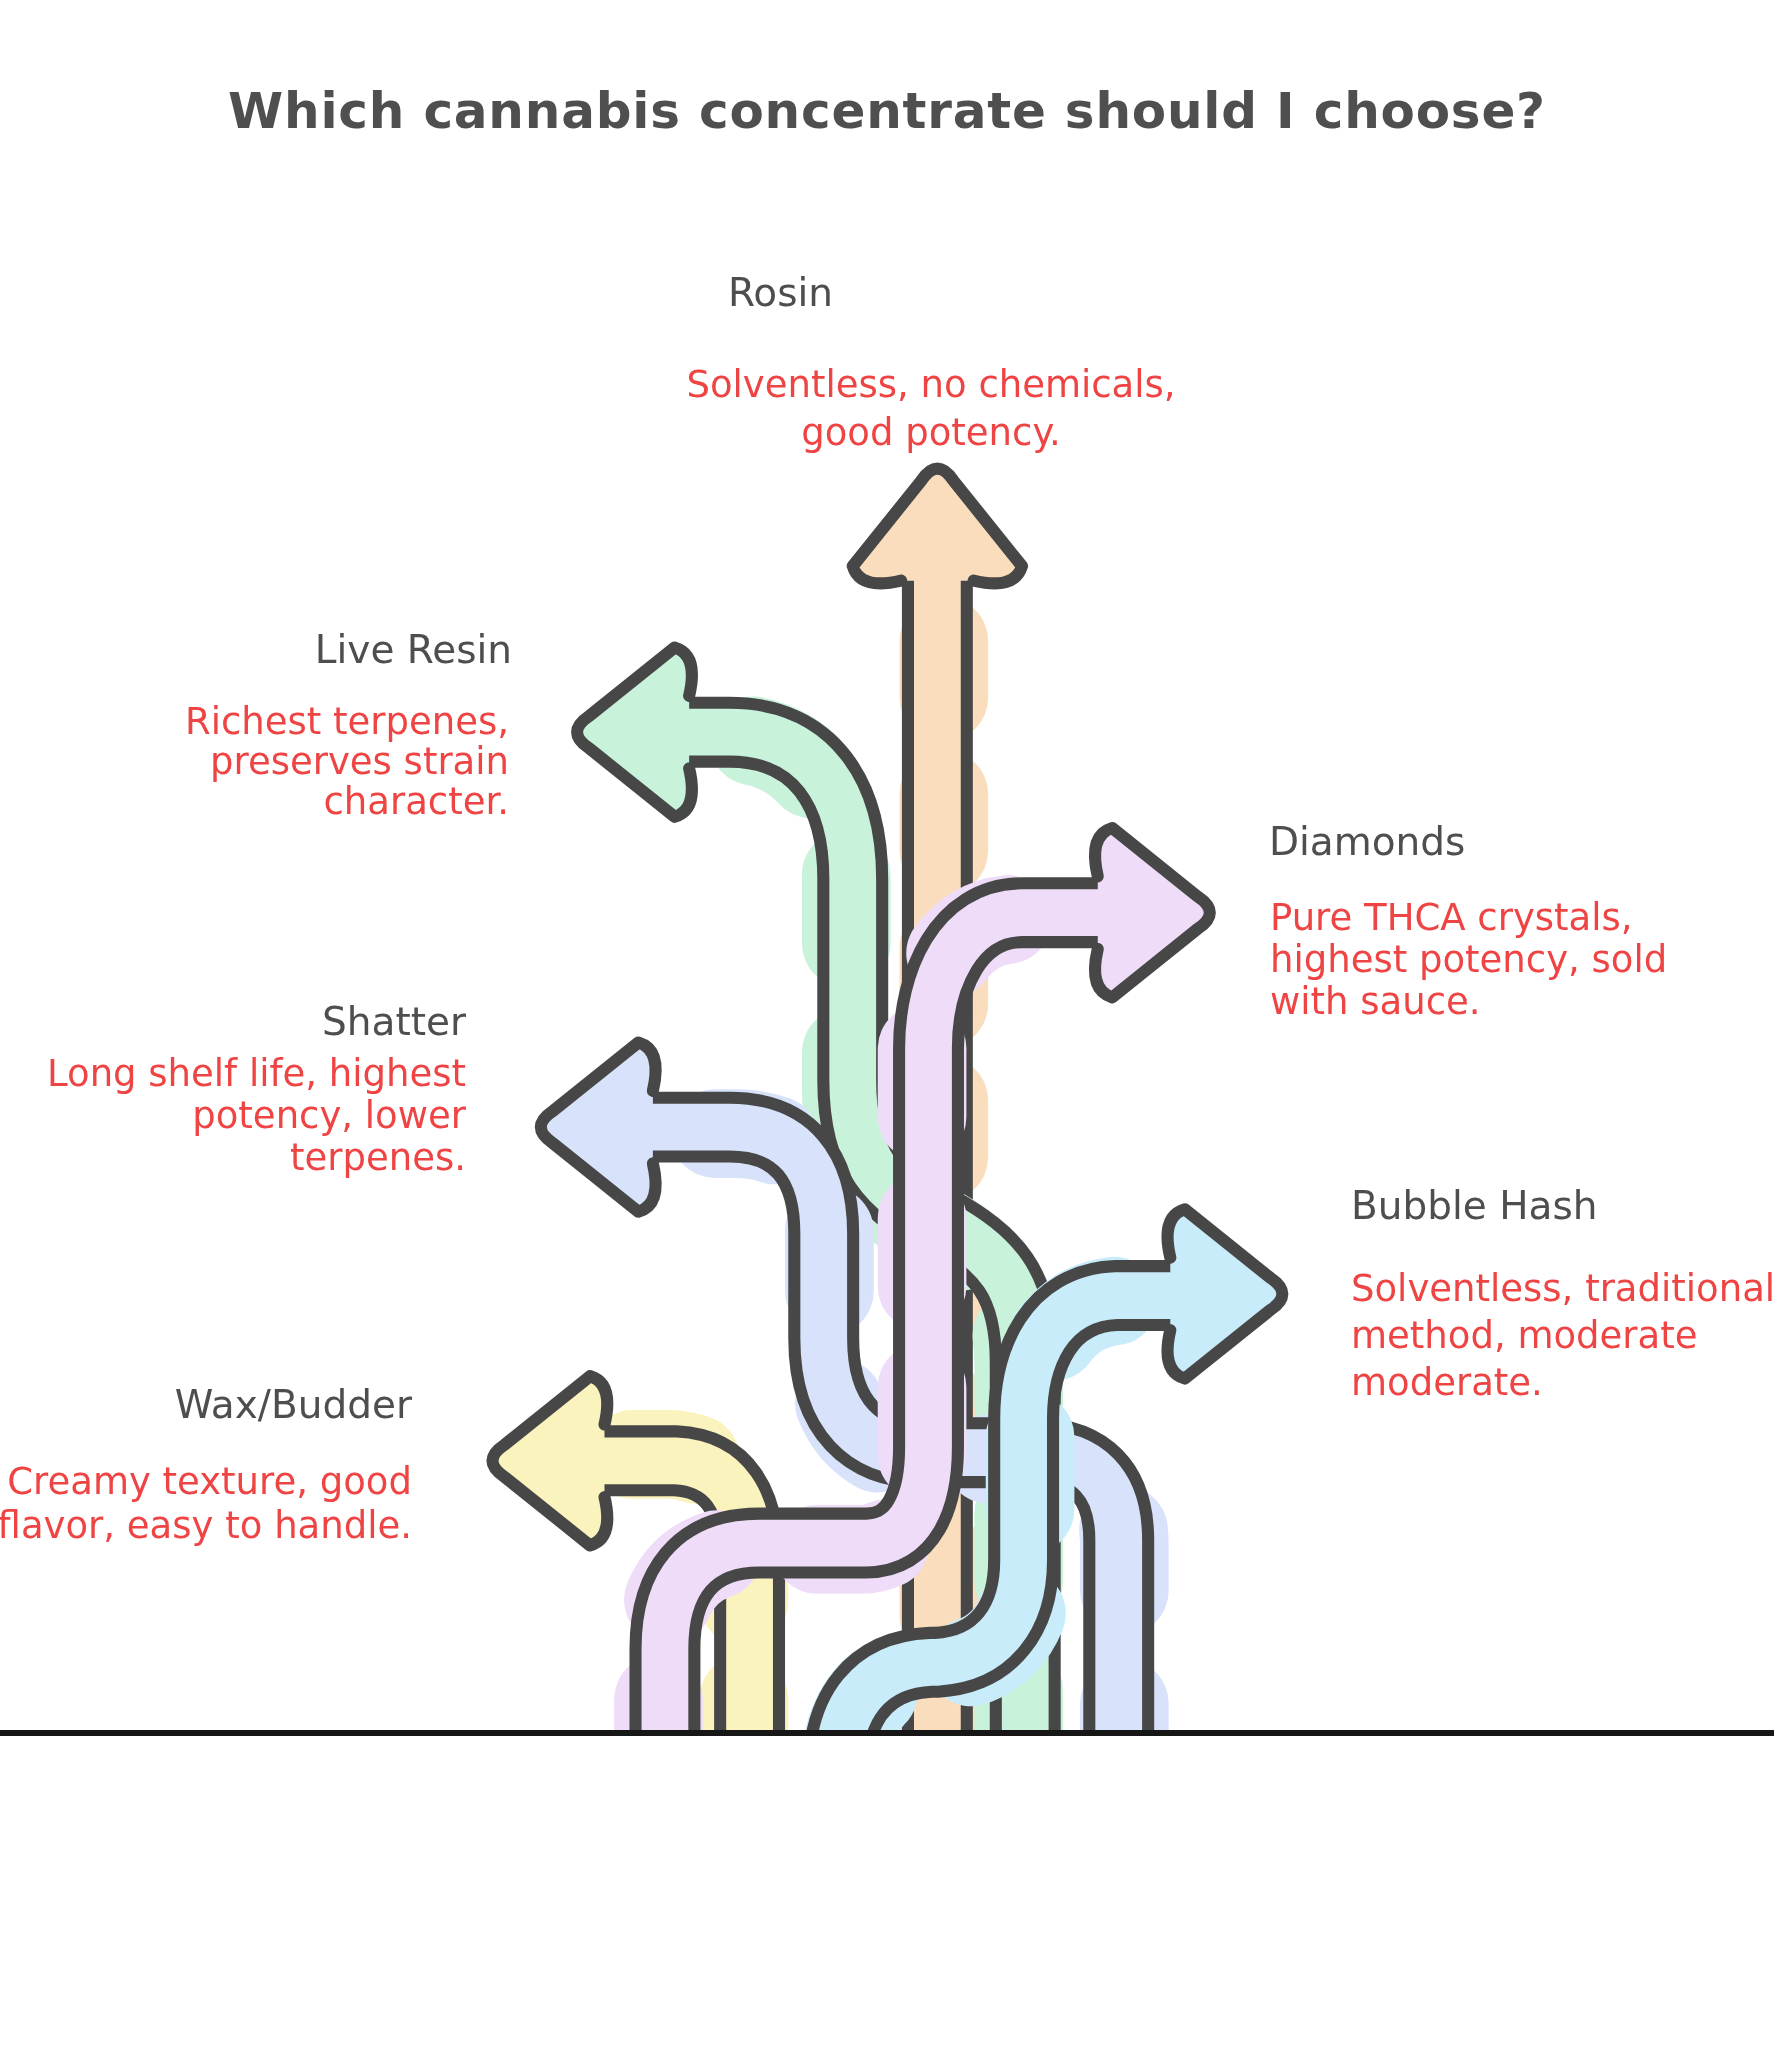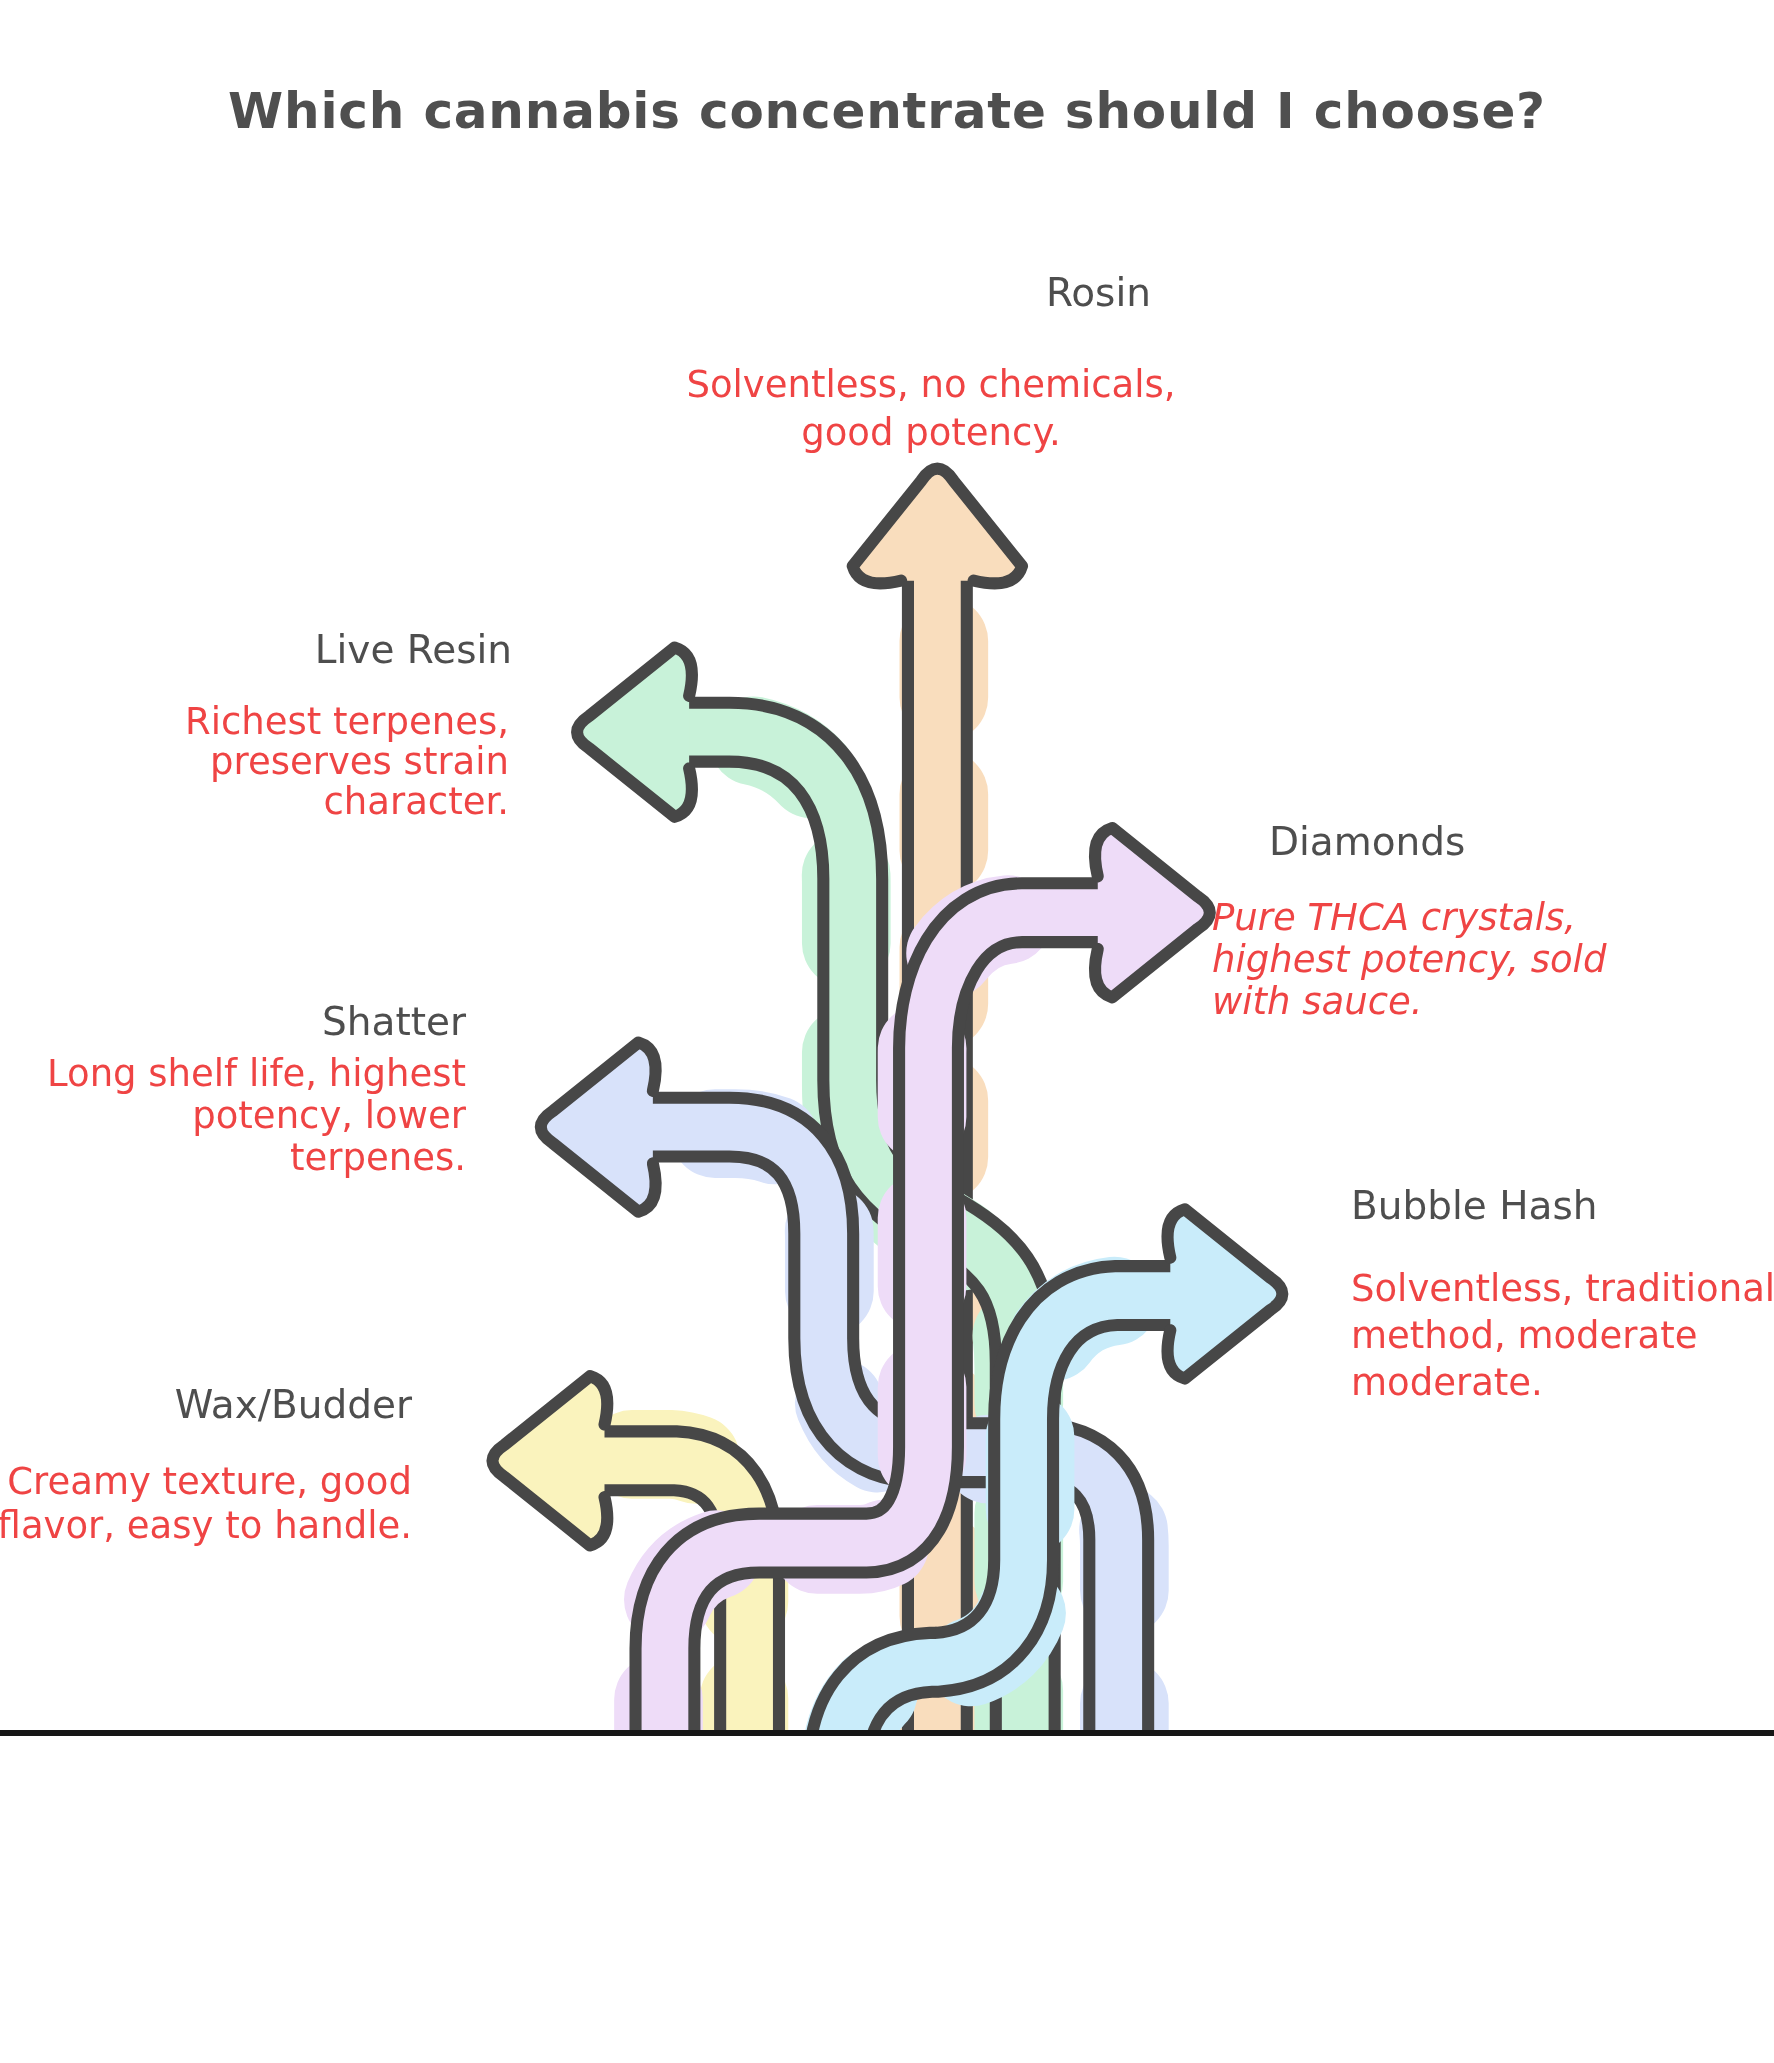--- a/index.html
+++ b/index.html
@@ -99,35 +99,35 @@
       <g>
         <path d="M 825 2395 V 2045 C 825 1965 862 1914 942 1914 H 1075 C 1130 1914 1152 1862 1152 1795 V 1300 C 1152 1215 1190 1132 1268 1132 H 1362" transform="translate(-8,8)" stroke-width="110" stroke-dasharray="85 125" stroke="#eedcf8"></path>
         <path d="M 825 2395 V 2045 C 825 1965 862 1914 942 1914 H 1075 C 1130 1914 1152 1862 1152 1795 V 1300 C 1152 1215 1190 1132 1268 1132 H 1362" stroke-width="88"></path>
         <path d="M 825 2395 V 2045 C 825 1965 862 1914 942 1914 H 1075 C 1130 1914 1152 1862 1152 1795 V 1300 C 1152 1215 1190 1132 1268 1132 H 1362" stroke-width="58" stroke="#eedcf8"></path>
         <use href="#arrow-head" transform="translate(1512,1132)" stroke-width="15" fill="#eedcf8"></use>
       </g>
 
     </g>
   </svg>
 
-  <div class="node-name" style="left:667px; top:270px; width:484px; text-align:right;">Rosin</div>
+  <div class="node-name" style="left:728px; top:270px; width:484px; text-align:left;">Rosin</div>
   <div class="node-desc" style="left:649px; top:361px; width:564px; text-align:center; line-height:48px;">
     <div>Solventless, no chemicals,</div>
     <div>good potency.</div>
   </div>
 
   <div class="node-name" style="right:1262px; top:627px; text-align:right;">Live Resin</div>
   <div class="node-desc" style="right:1265px; top:702px; text-align:right; line-height:40px;">
     <div>Richest terpenes,</div>
     <div>preserves strain</div>
     <div>character.</div>
   </div>
 
   <div class="node-name" style="left:1269px; top:819px;">Diamonds</div>
-  <div class="node-desc" style="left:1212px; top:897px; line-height:42px;font-style:italic;">
+  <div class="node-desc" style="left:1270px; top:897px; line-height:42px;">
     <div>Pure THCA crystals,</div>
     <div>highest potency, sold</div>
     <div>with sauce.</div>
   </div>
 
   <div class="node-name" style="right:1308px; top:999px; text-align:right;">Shatter</div>
   <div class="node-desc" style="right:1308px; top:1053px; text-align:right; line-height:42px;">
     <div>Long shelf life, highest</div>
     <div>potency, lower</div>
     <div>terpenes.</div>

